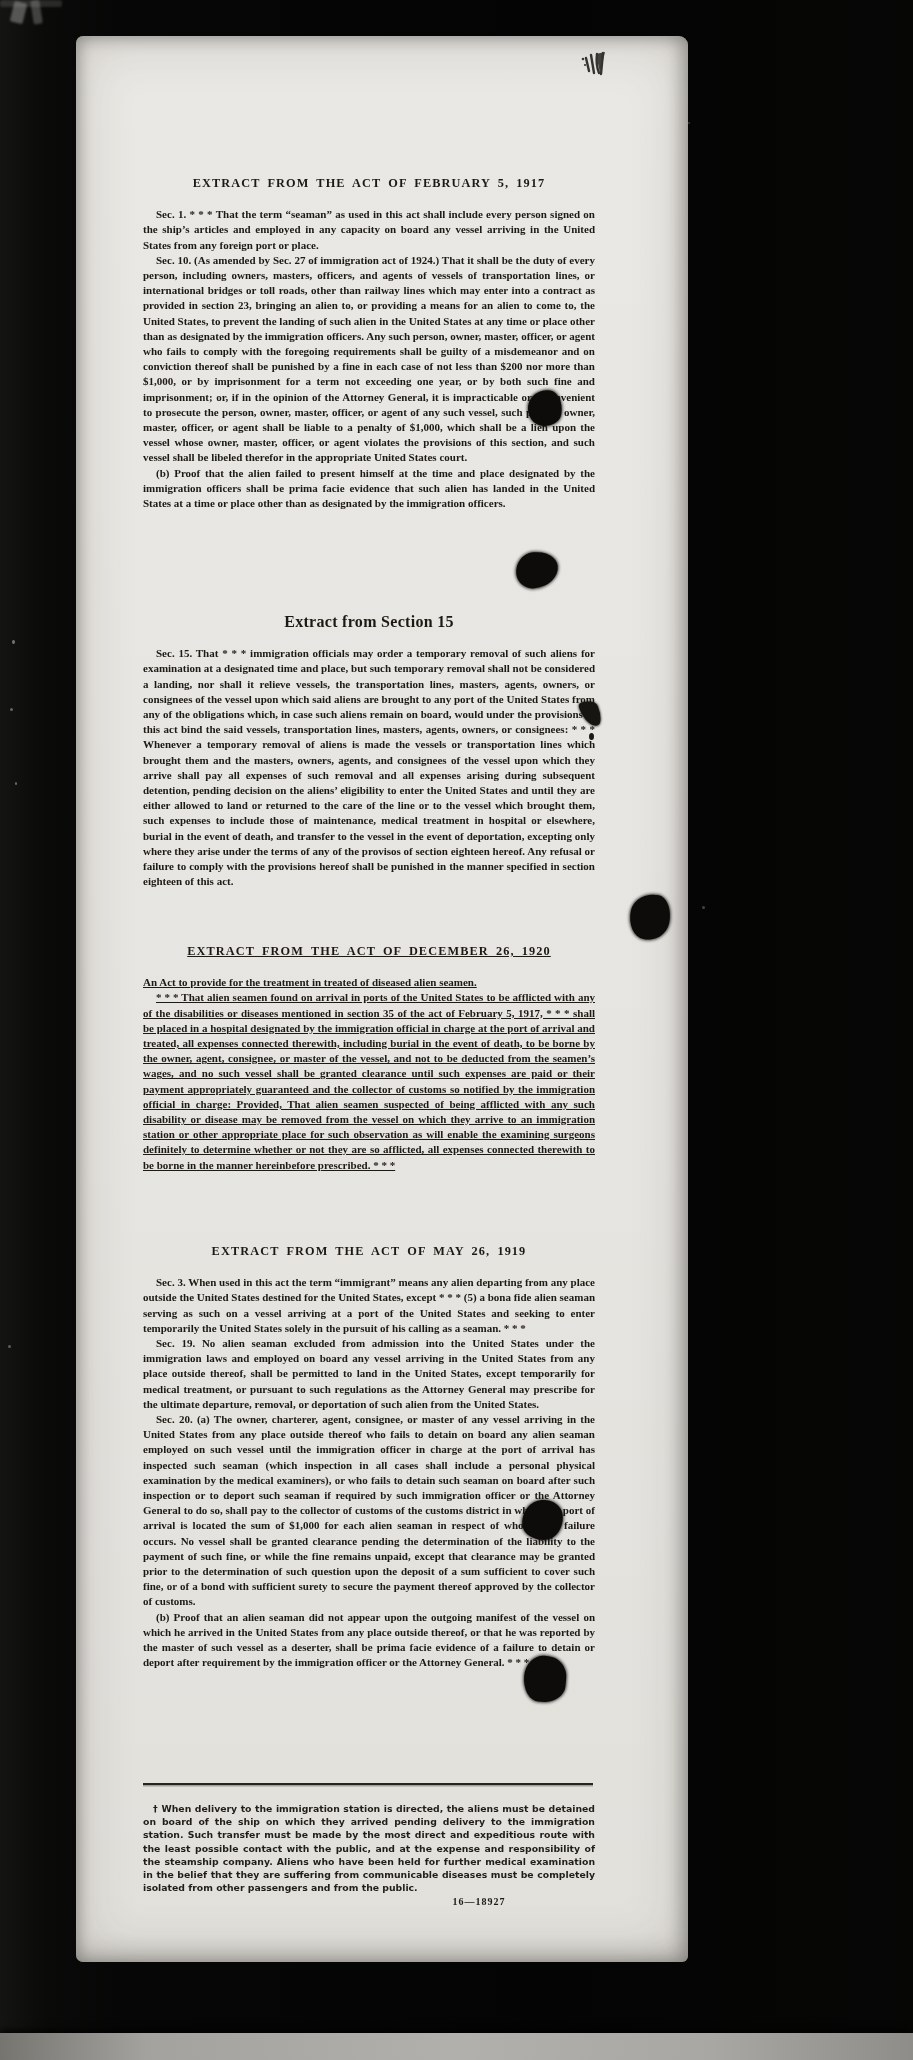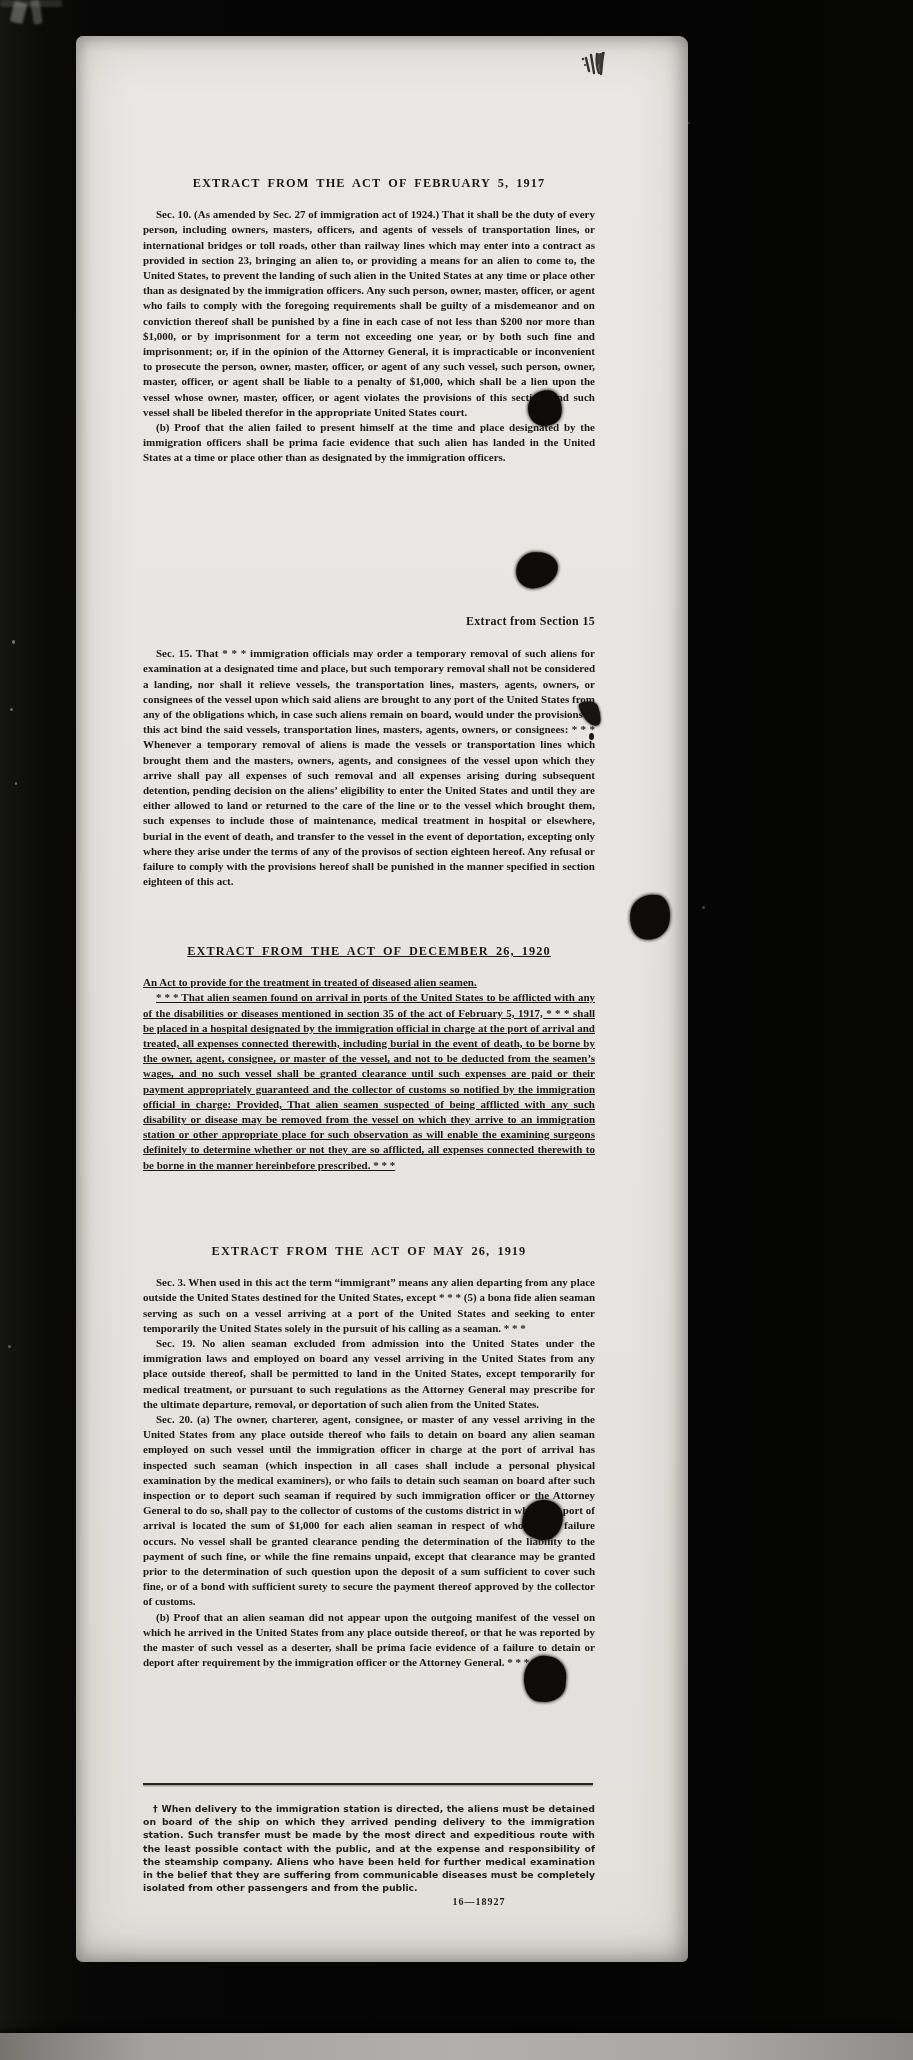--- a/index.html
+++ b/index.html
@@ -41,21 +41,21 @@
   }
   .group{position:absolute;left:67px;width:452px;font-weight:bold;font-size:11px;line-height:15.2px;text-align:justify;}
   .g1{top:140px;}
   .g2{top:578px;}
   .g3{top:908px;text-decoration:underline;}
   .g4{top:1208px;}
   .act-heading{
     margin:0 0 16px 0;text-align:center;font-size:12.3px;font-weight:bold;
     letter-spacing:1.1px;word-spacing:3px;white-space:nowrap;
   }
-  .sub-heading{margin:0 0 17px 0;text-align:right;font-size:12px;font-weight:bold;letter-spacing:.3px;}
+  .sub-heading{margin:0 0 17px 0;text-align:center;font-size:16px;font-weight:bold;letter-spacing:.3px;}
   .para{margin:0;text-indent:13px;}
   .para.flush{text-indent:0;}
   .para.it{}
   .rule{position:absolute;left:67px;top:1747px;width:450px;height:0;border-top:2.5px solid #27241e;box-shadow:0 1.5px 0 rgba(39,36,30,.35);}
   .footnote{
     position:absolute;left:67px;top:1766px;width:452px;margin:0;
     font-family:"DejaVu Sans",sans-serif;font-weight:bold;font-size:9.3px;line-height:13.2px;
     text-align:justify;text-indent:10px;color:#211e18;
   }
   .plate{
@@ -86,20 +86,21 @@
   <div class="speck p2"></div>
   <div class="speck p3"></div>
   <div class="speck p4"></div>
   <div class="speck p5"></div>
   <div class="speck p6"></div>
 
   <div class="paper">
 
     <div class="group g1">
       <h1 class="act-heading">EXTRACT FROM THE ACT OF FEBRUARY 5, 1917</h1>
+      <p class="para">Sec. 1. * * * That the term “seaman” as used in this act shall include every person signed on the ship’s articles and employed in any capacity on board any vessel arriving in the United States from any foreign port or place.</p>
       <p class="para">Sec. 10. (As amended by Sec. 27 of immigration act of 1924.) That it shall be the duty of every person, including owners, masters, officers, and agents of vessels of transportation lines, or international bridges or toll roads, other than railway lines which may enter into a contract as provided in section 23, bringing an alien to, or providing a means for an alien to come to, the United States, to prevent the landing of such alien in the United States at any time or place other than as designated by the immigration officers. Any such person, owner, master, officer, or agent who fails to comply with the foregoing requirements shall be guilty of a misdemeanor and on conviction thereof shall be punished by a fine in each case of not less than $200 nor more than $1,000, or by imprisonment for a term not exceeding one year, or by both such fine and imprisonment; or, if in the opinion of the Attorney General, it is impracticable or inconvenient to prosecute the person, owner, master, officer, or agent of any such vessel, such person, owner, master, officer, or agent shall be liable to a penalty of $1,000, which shall be a lien upon the vessel whose owner, master, officer, or agent violates the provisions of this section, and such vessel shall be libeled therefor in the appropriate United States court.</p>
       <p class="para">(b) Proof that the alien failed to present himself at the time and place designated by the immigration officers shall be prima facie evidence that such alien has landed in the United States at a time or place other than as designated by the immigration officers.</p>
     </div>
 
     <div class="group g2">
       <h2 class="sub-heading">Extract from Section 15</h2>
       <p class="para it">Sec. 15. That * * * immigration officials may order a temporary removal of such aliens for examination at a designated time and place, but such temporary removal shall not be considered a landing, nor shall it relieve vessels, the transportation lines, masters, agents, owners, or consignees of the vessel upon which said aliens are brought to any port of the United States from any of the obligations which, in case such aliens remain on board, would under the provisions of this act bind the said vessels, transportation lines, masters, agents, owners, or consignees: * * * Whenever a temporary removal of aliens is made the vessels or transportation lines which brought them and the masters, owners, agents, and consignees of the vessel upon which they arrive shall pay all expenses of such removal and all expenses arising during subsequent detention, pending decision on the aliens’ eligibility to enter the United States and until they are either allowed to land or returned to the care of the line or to the vessel which brought them, such expenses to include those of maintenance, medical treatment in hospital or elsewhere, burial in the event of death, and transfer to the vessel in the event of deportation, excepting only where they arise under the terms of any of the provisos of section eighteen hereof.  Any refusal or failure to comply with the provisions hereof shall be punished in the manner specified in section eighteen of this act.</p>
     </div>
 
     <div class="group g3">

